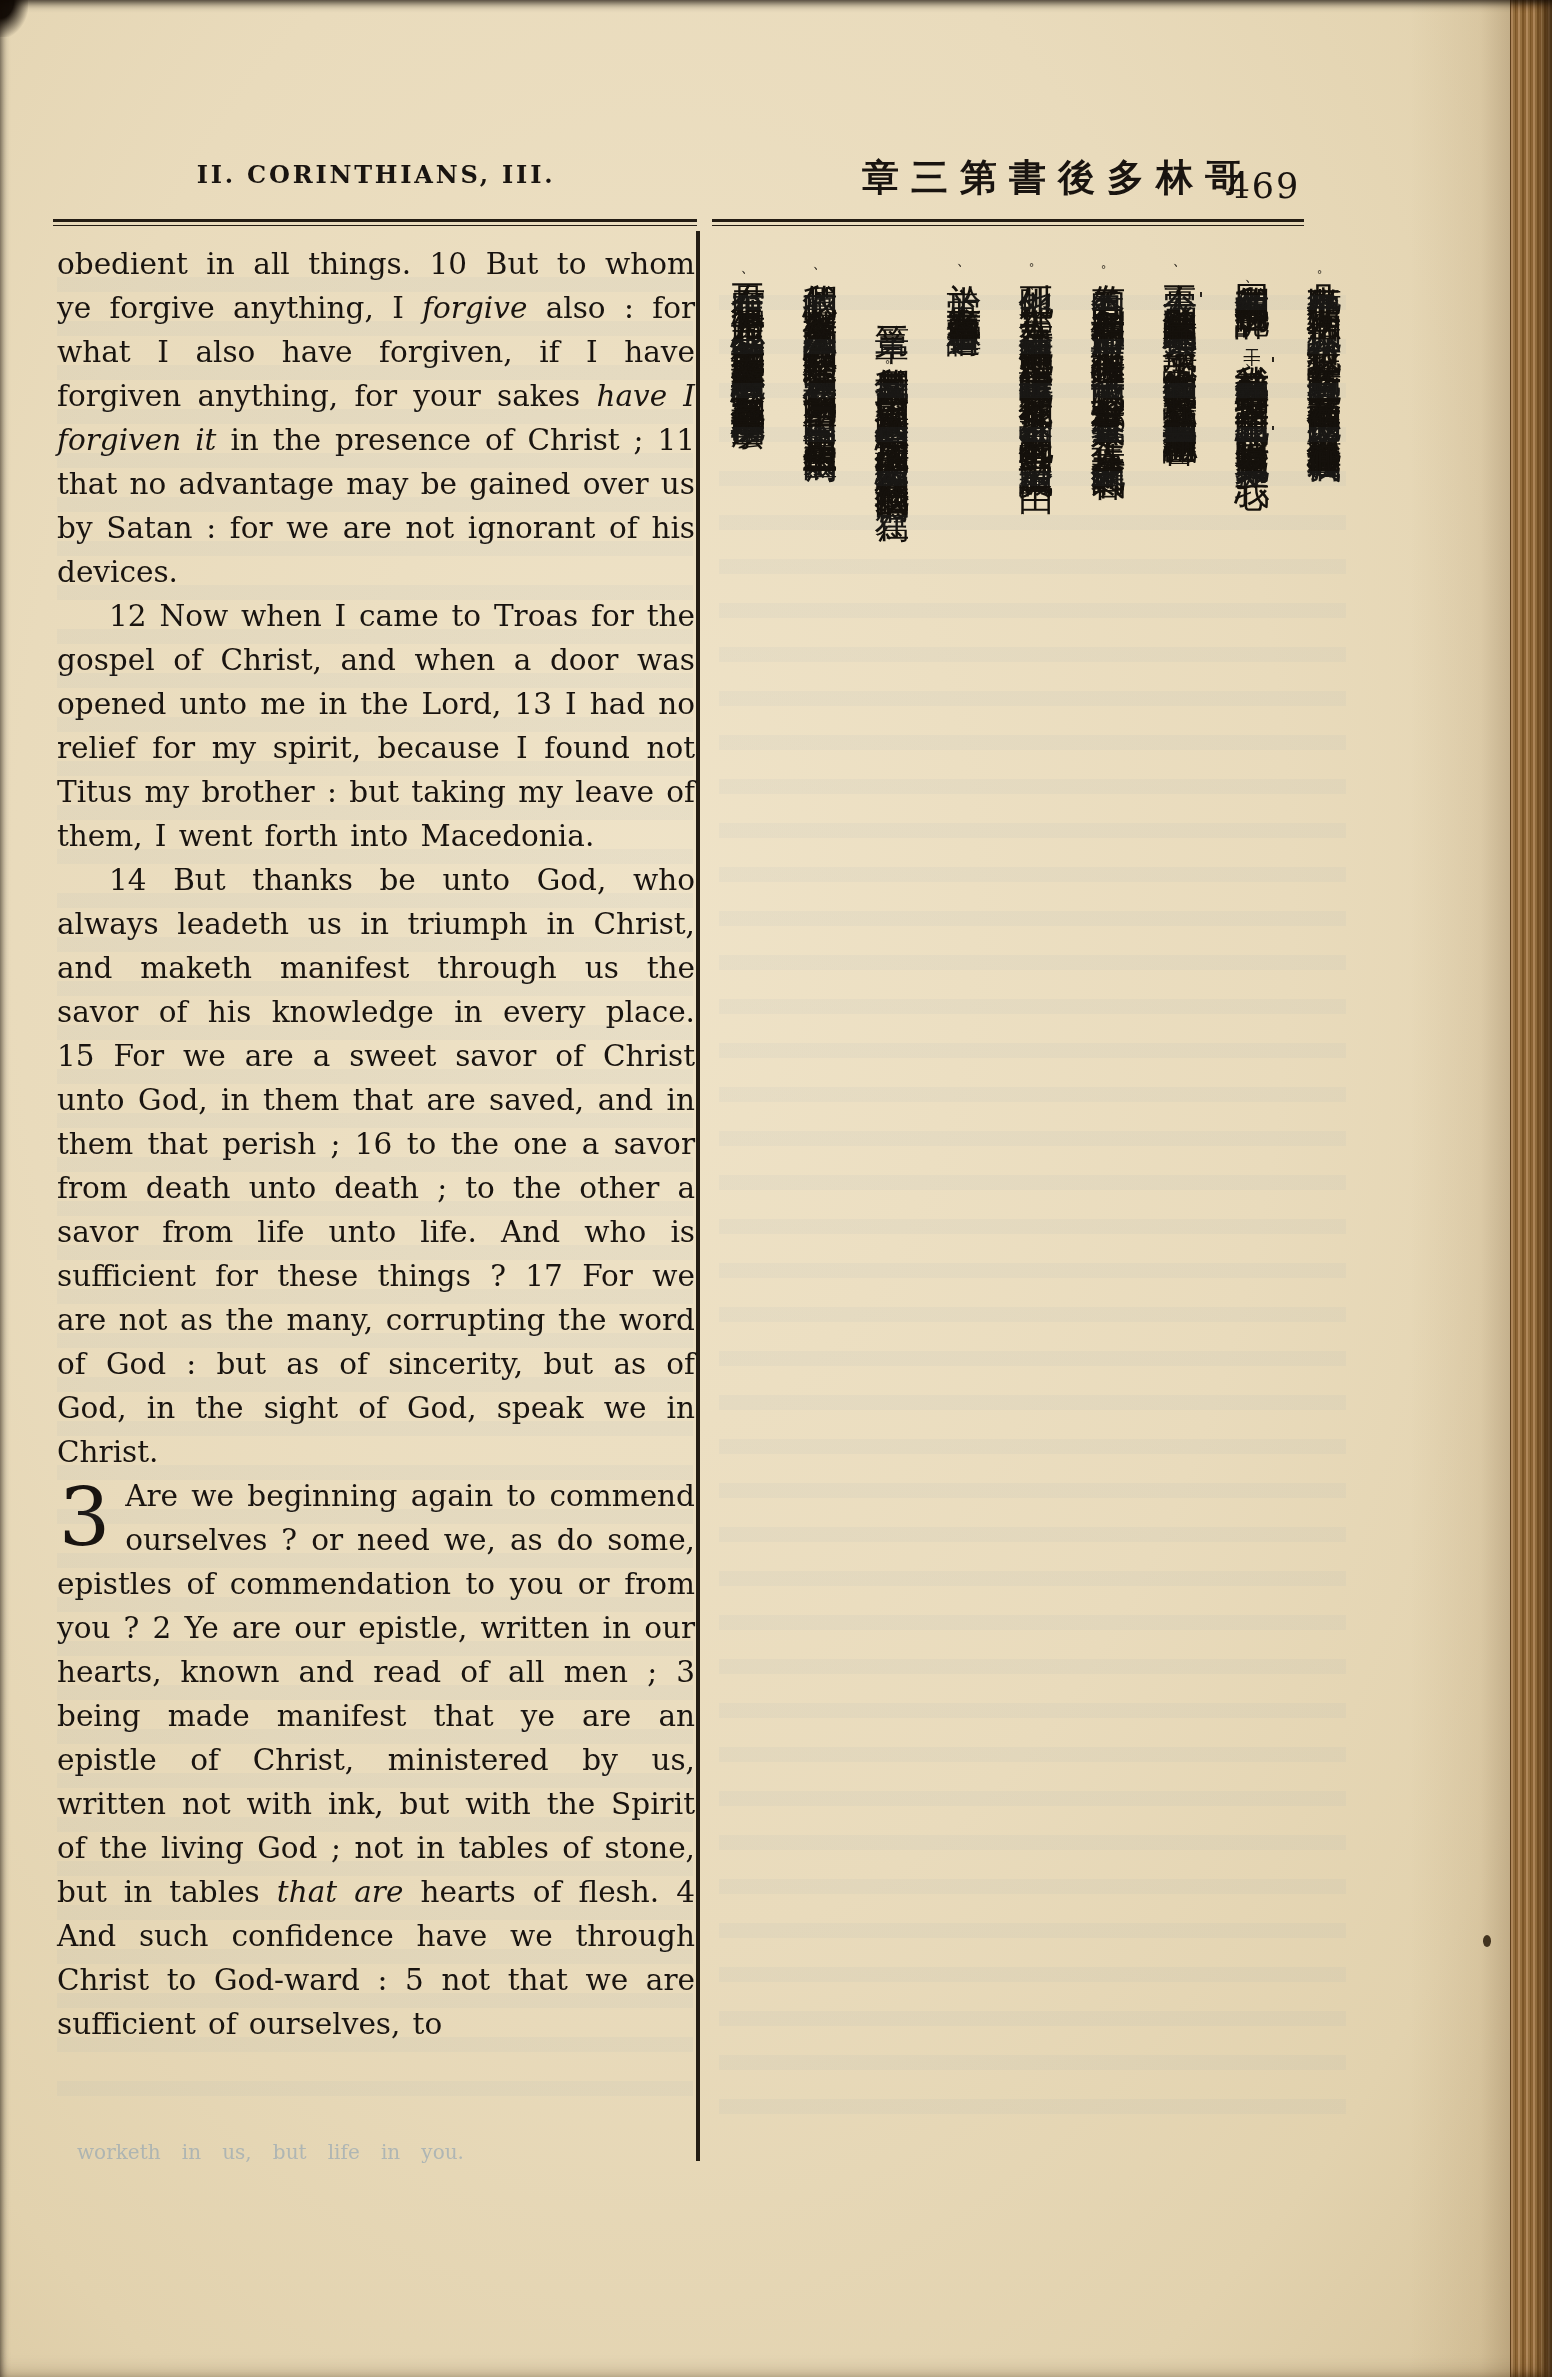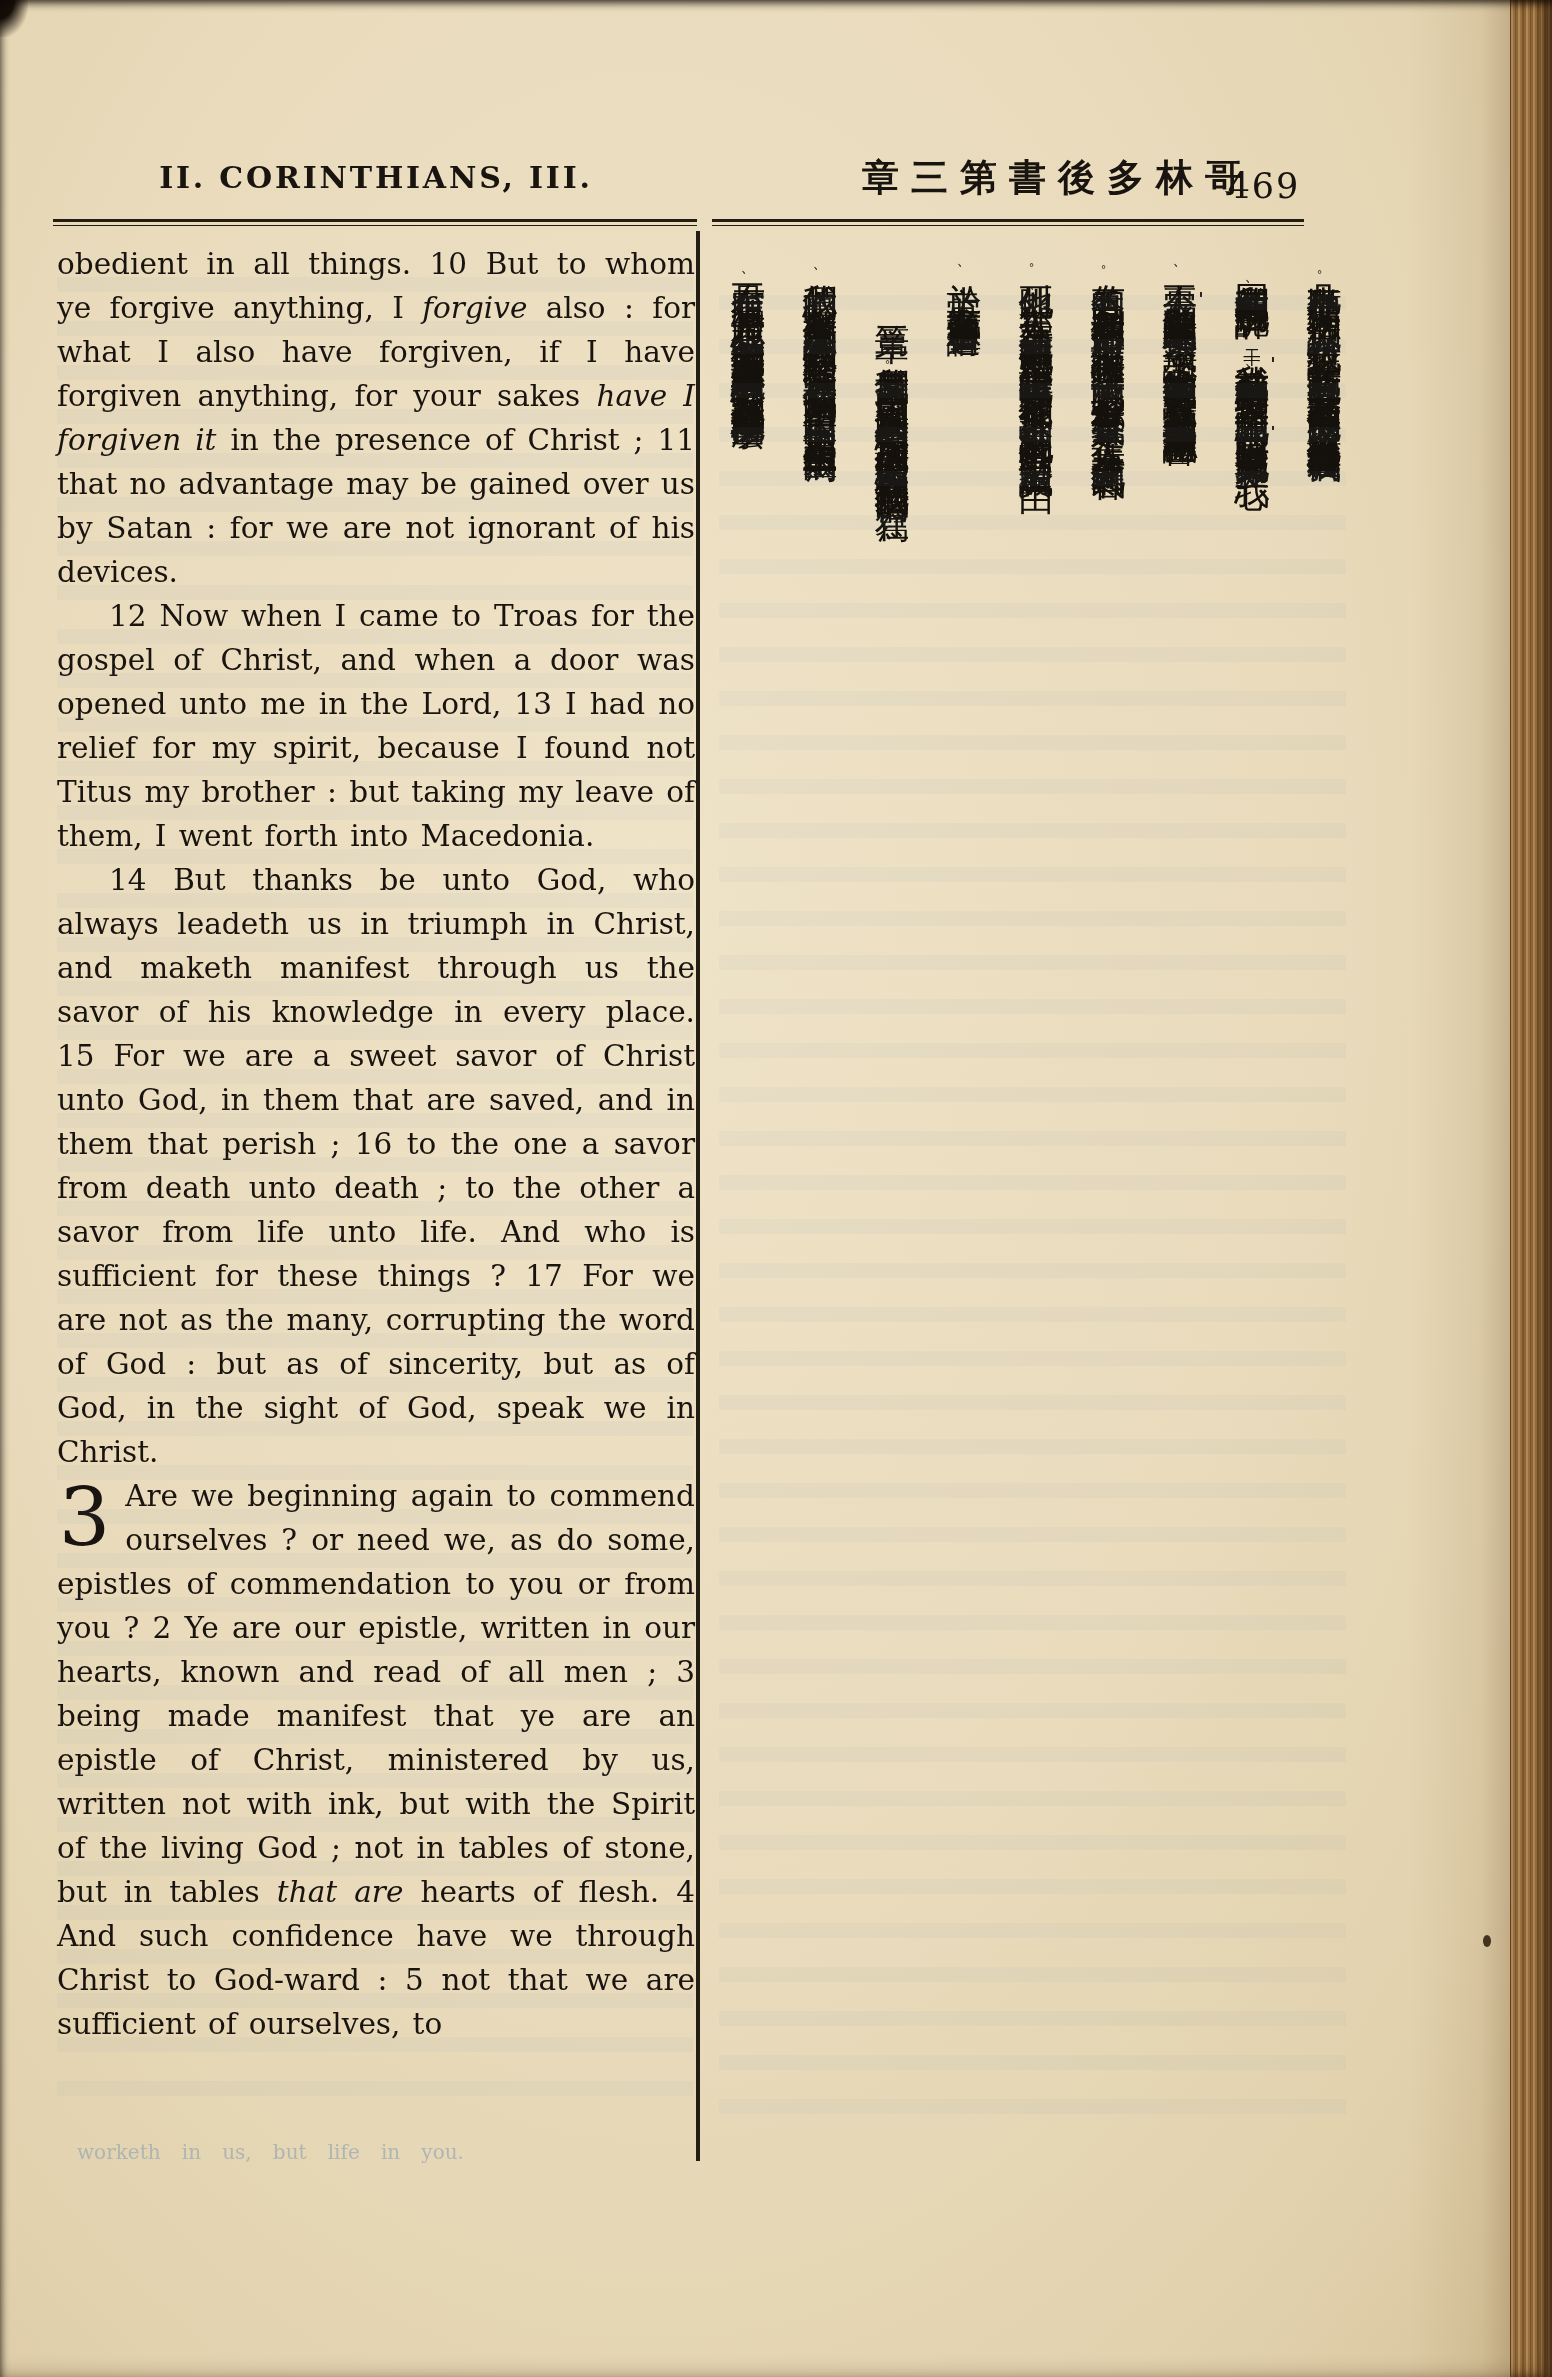--- a/index.html
+++ b/index.html
@@ -19,21 +19,21 @@
     background:radial-gradient(ellipse at 0 0,#17100a 35%,rgba(23,16,10,0) 75%);}
   
   .edge-shade{position:absolute;top:0;right:41px;width:101px;height:100%;
     background:linear-gradient(90deg,rgba(130,90,40,0) 0%,rgba(130,90,40,.10) 70%,rgba(100,65,25,.25) 100%);}
   .book-edge{position:absolute;top:0;right:0;width:41px;height:100%;
     background:repeating-linear-gradient(90deg,#b0885a 0 1.8px,#96703f 1.8px 3.7px,#7b5527 3.7px 5.5px,#8d6535 5.5px 7.4px);
     border-left:1.8px solid #5e3e1b;
     box-shadow: inset -9.2px 0 11px rgba(35,18,4,.6);}
   
   .eng-head{position:absolute;top:160px;left:57px;width:638px;text-align:center;
-    font-size:30px;font-weight:bold;letter-spacing:2.8px;}
+    font-size:24px;font-weight:bold;letter-spacing:2.8px;}
   .zh-head{position:absolute;top:153px;left:862px;width:438px;
     font-size:37px;font-weight:bold;letter-spacing:12px;white-space:nowrap;}
   .page-num{position:absolute;top:166px;left:1215px;width:85px;text-align:right;
     font-size:35px;font-weight:normal;letter-spacing:1.8px;}
   
   .rule{position:absolute;height:2.8px;border-top:3.7px solid #241d14;border-bottom:1.8px solid #241d14;}
   .rule-left{left:53px;top:219px;width:644px;}
   .rule-right{left:712px;top:219px;width:592px;}
   .divider{position:absolute;left:696px;top:231px;width:3.7px;height:1930px;background:#241d14;}
   

